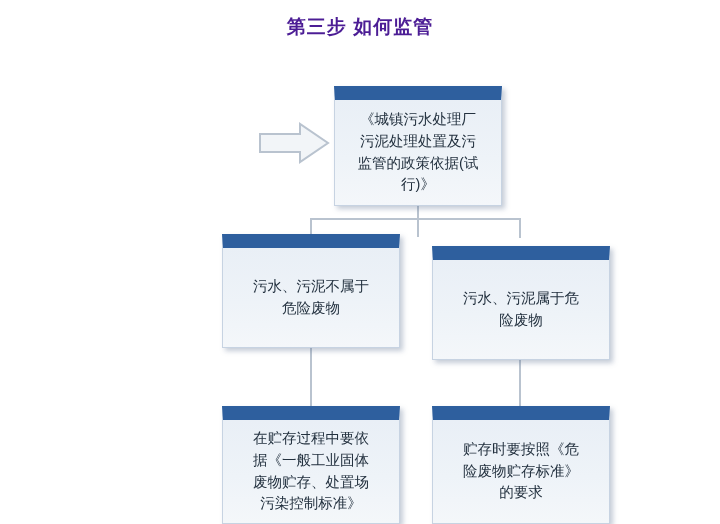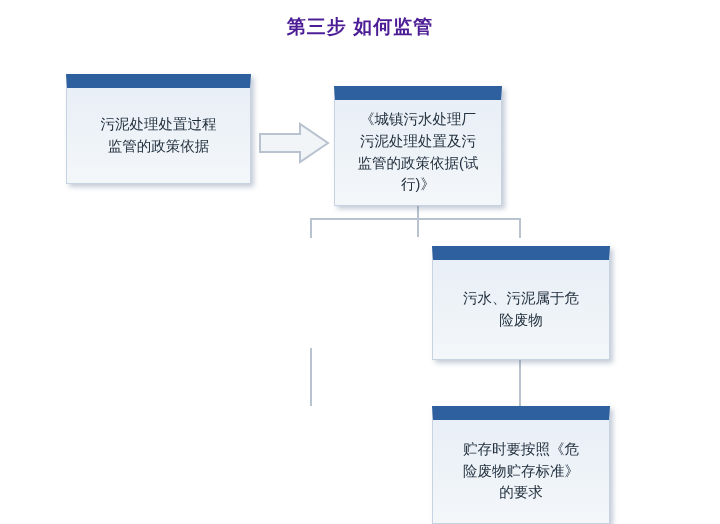--- a/index.html
+++ b/index.html
@@ -85,38 +85,44 @@
 
   <div class="line v" style="left:310px; top:348px; height:58px;"></div>
   <div class="line v" style="left:519px; top:348px; height:58px;"></div>
 
   <div class="big-arrow">
     <svg width="72" height="44" viewBox="0 0 72 44">
       <polygon points="2,13 42,13 42,3 70,22 42,41 42,31 2,31" fill="#f2f5f8" stroke="#b9c3cf" stroke-width="2"></polygon>
     </svg>
   </div>
 
-  <div class="node grad" style="left:66px; top:74px; width:185px; height:110px;">
-    <span>污泥处理处置过程
-监管的政策依据</span>
-  </div>
 
   <div class="node grad" style="left:334px; top:86px; width:168px; height:120px;">
     <span>《城镇污水处理厂
 污泥处理处置及污
 监管的政策依据(试
 行)》</span>
   </div>
 
+  <div class="node grad" style="left:222px; top:234px; width:178px; height:114px;">
+    <span>污水、污泥不属于
+危险废物</span>
+  </div>
 
   <div class="node grad" style="left:432px; top:246px; width:178px; height:114px;">
     <span>污水、污泥属于危
 险废物</span>
   </div>
 
+  <div class="node grad" style="left:222px; top:406px; width:178px; height:118px;">
+    <span>在贮存过程中要依
+据《一般工业固体
+废物贮存、处置场
+污染控制标准》</span>
+  </div>
 
   <div class="node grad" style="left:432px; top:406px; width:178px; height:118px;">
     <span>贮存时要按照《危
 险废物贮存标准》
 的要求</span>
   </div>
 
 </div>
 
 </body></html>

